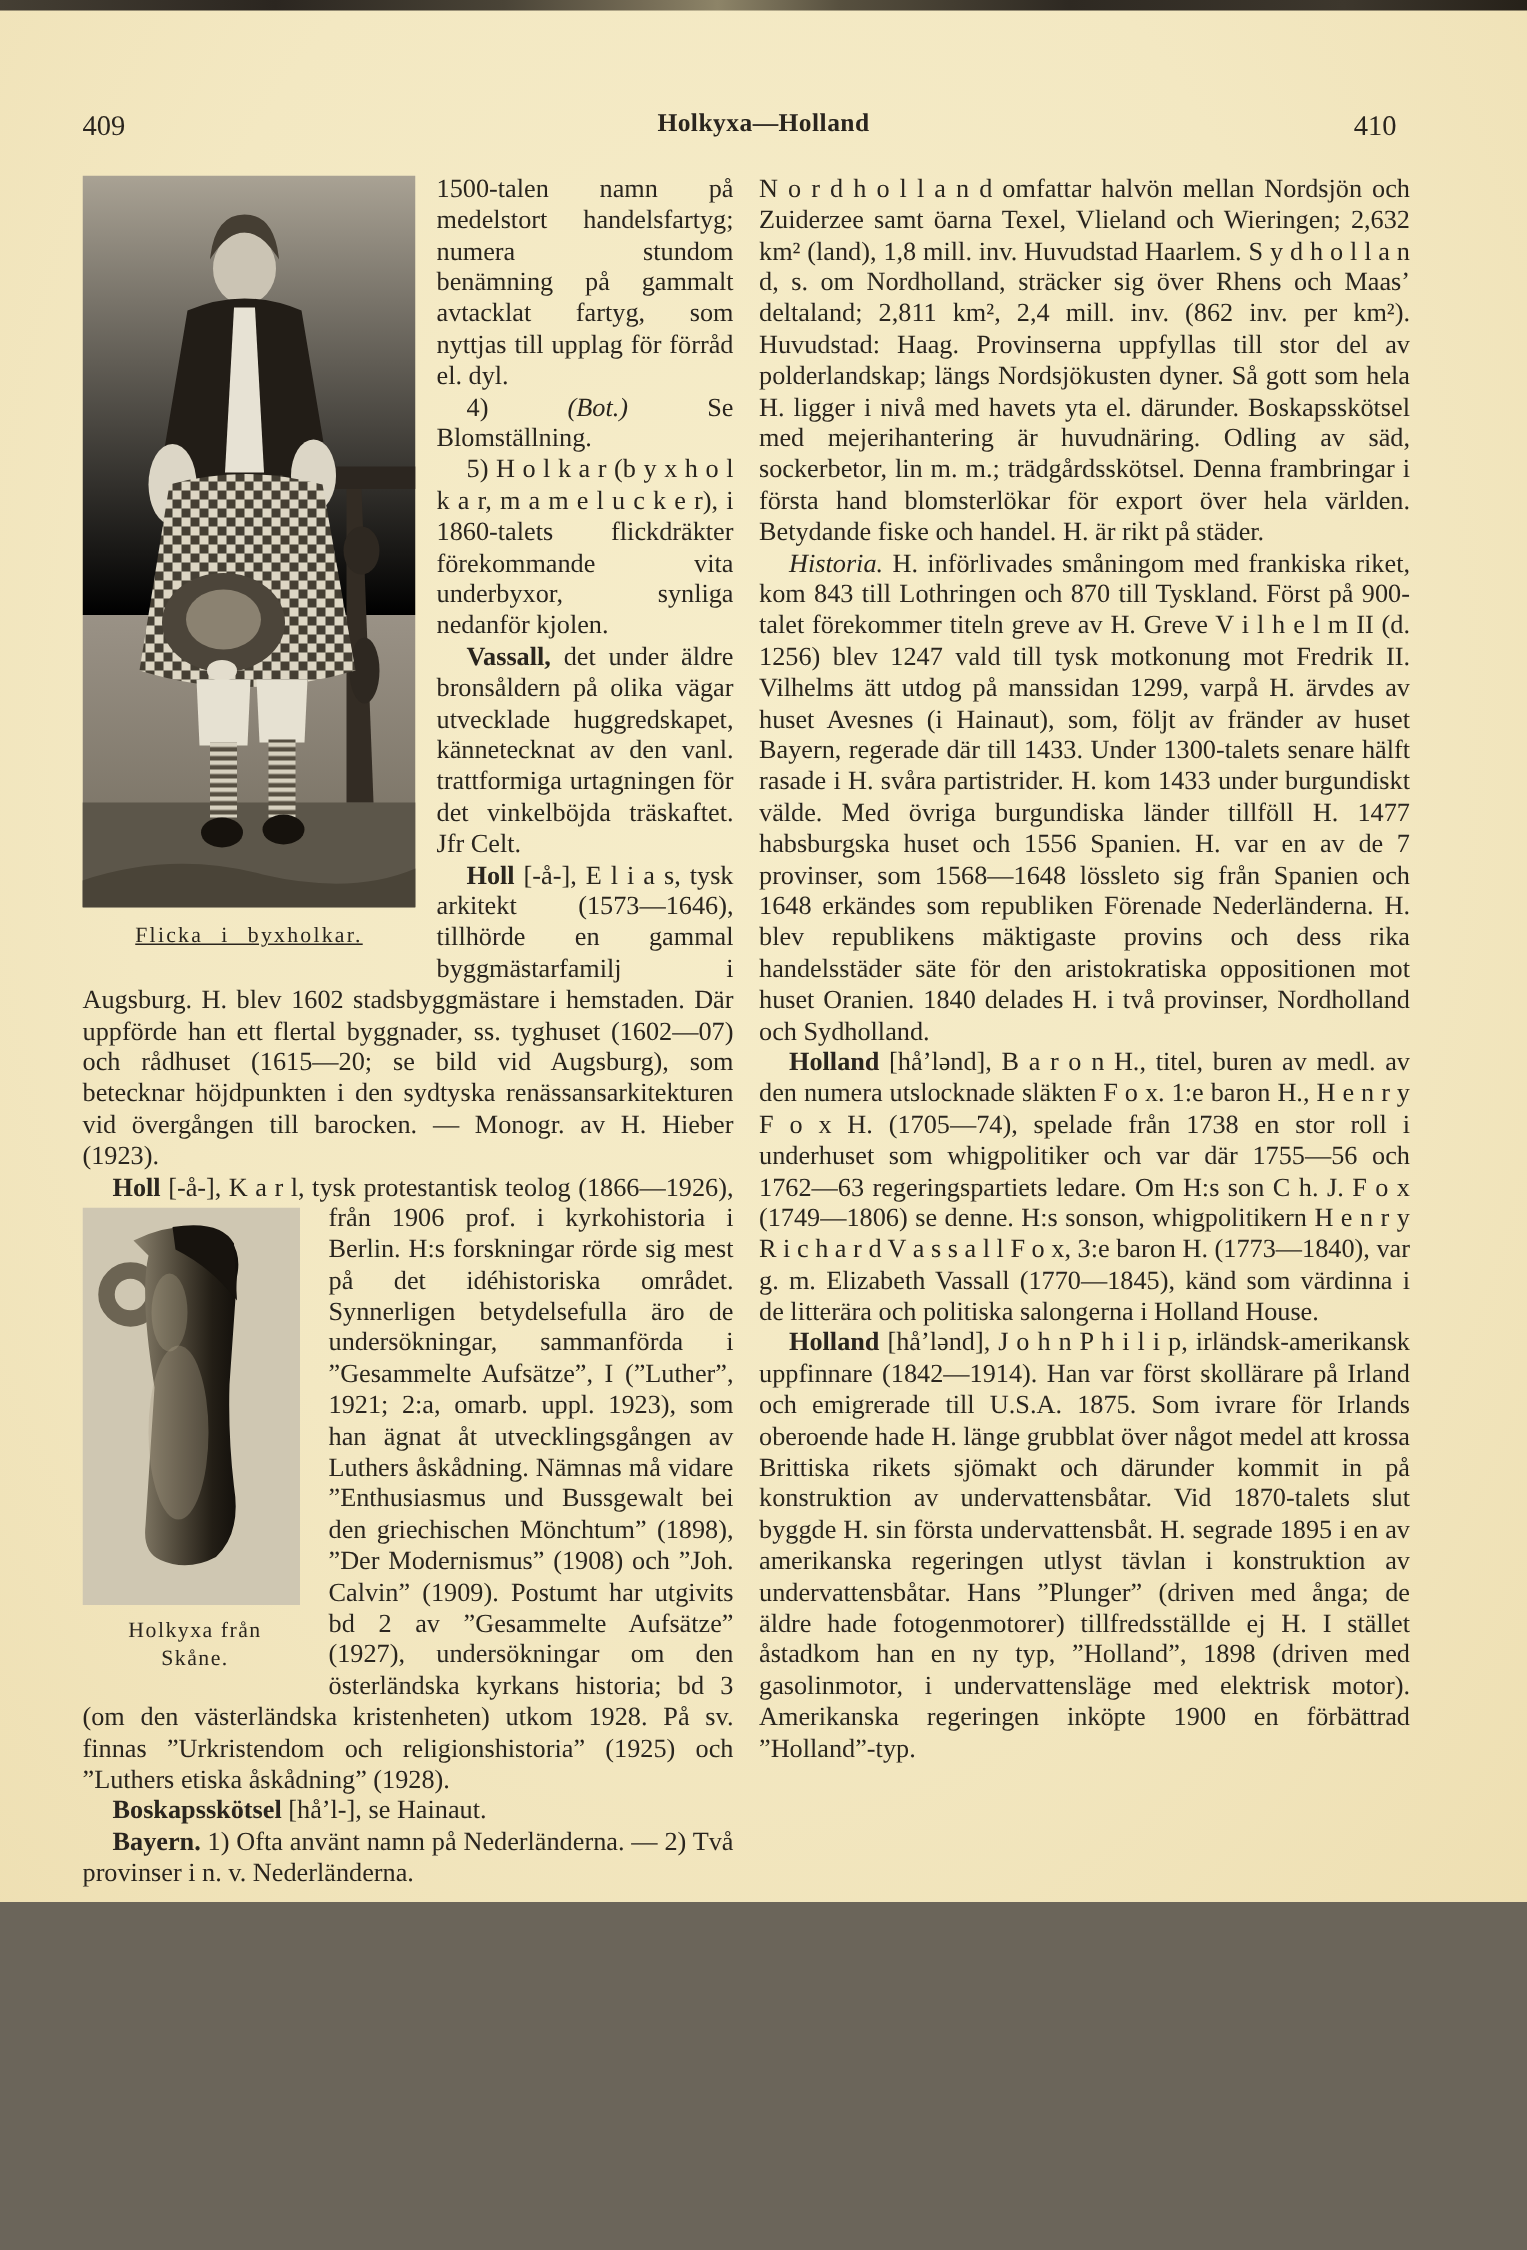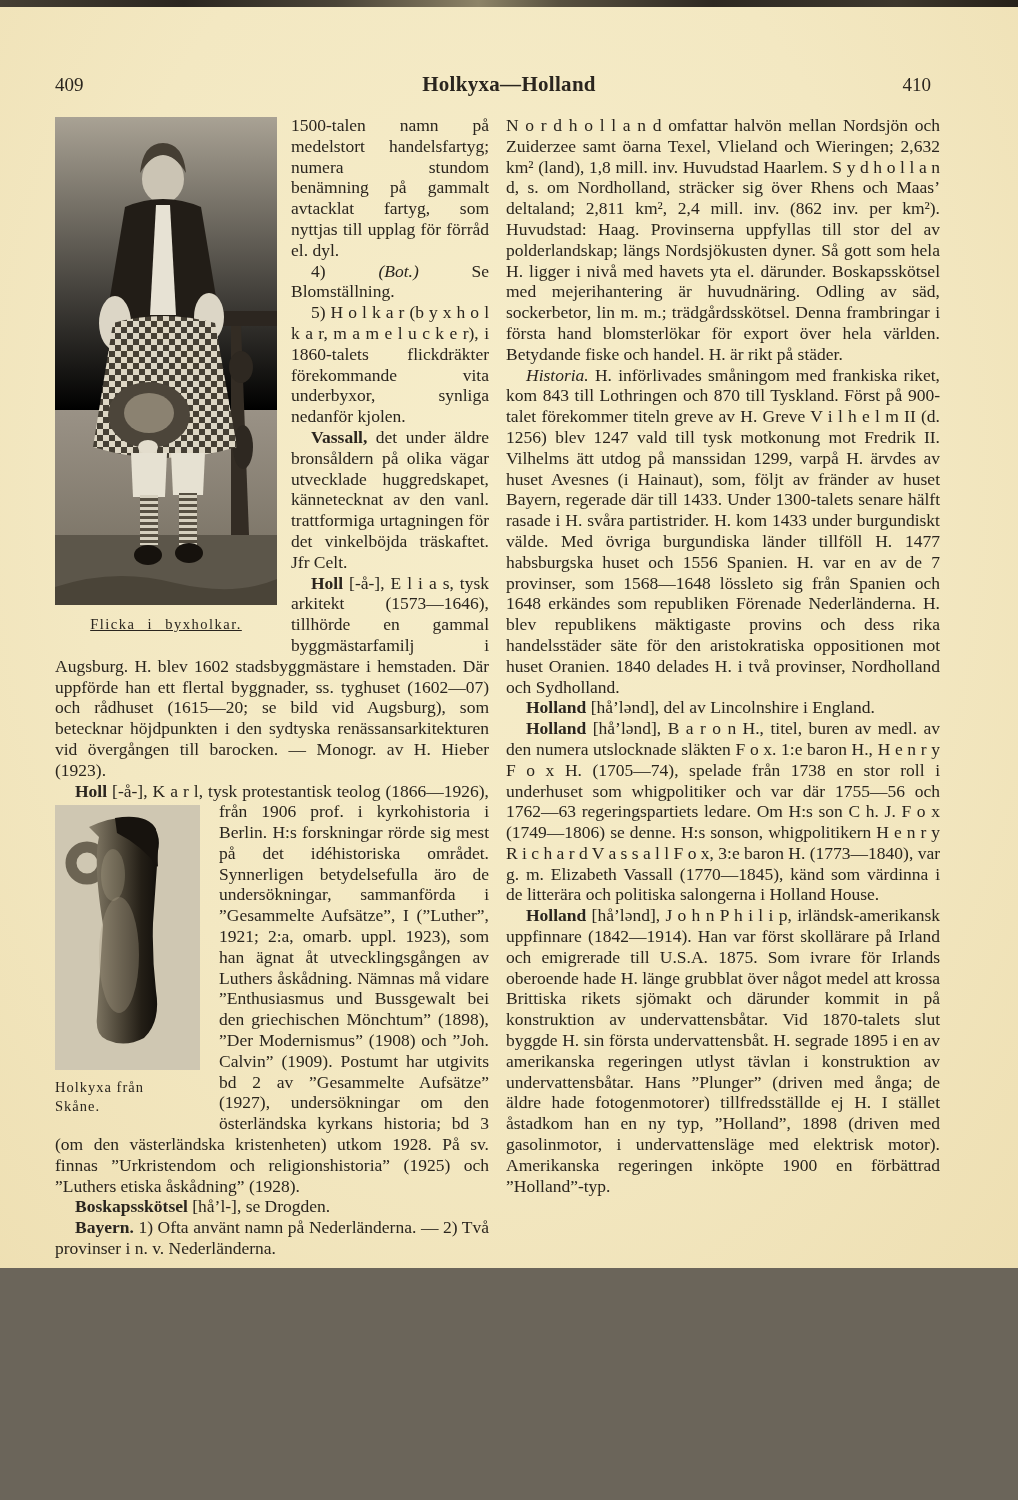--- a/index.html
+++ b/index.html
@@ -22,21 +22,21 @@
   header{
     position:relative;
     padding-top:74px;
     height:30px;
     font-size:19px;
   }
   .pgnum-left{position:absolute;left:0;top:74px;}
   .pgnum-right{position:absolute;right:32px;top:74px;font-family:Liberation Serif, serif;}
   .header-title{
     position:absolute;left:0;right:0;top:72px;
-    text-align:center;font-weight:bold;font-size:21px;letter-spacing:0.3px;
+    text-align:center;font-weight:bold;font-size:17px;letter-spacing:0.3px;
   }
   .cols{
     display:flex;
     gap:17px;
     margin-top:11px;
   }
   .col{
     text-align:justify;
     font-size:17.5px;
     line-height:20.8px;
@@ -63,20 +63,21 @@
     word-spacing:7px;
     margin-top:10px;
     line-height:18px;
     text-decoration:underline;
   }
   .fig2{
     float:left;
     display:block;
     width:150px;
     margin:4px 14px 2px 0;
+    text-align:center;
     text-indent:0;
   }
   .fig2 svg{display:block;}
   .figcap{
     display:block;
     font-size:14.5px;
     letter-spacing:1px;
     line-height:18.5px;
     margin-top:8px;
   }
@@ -163,26 +164,25 @@
             <rect width="145" height="265" fill="#cfc7b2"></rect>
             <circle cx="32" cy="58" r="16" fill="none" stroke="#6c6453" stroke-width="11"></circle>
             <path d="M34 22 Q62 8 90 15 L99 22 Q106 32 103 46 L98 118 Q97 152 101 186 Q106 217 89 233 Q70 243 52 235 Q40 230 42 212 L48 120 Q38 58 44 32 Z" fill="url(#axeg)"></path>
             <path d="M60 13 Q92 8 101 24 L103 62 Q86 40 62 28 Z" fill="#17130e"></path>
             <ellipse cx="64" cy="150" rx="20" ry="58" fill="#a89e87" opacity="0.35"></ellipse>
             <ellipse cx="58" cy="70" rx="12" ry="26" fill="#b3a98f" opacity="0.3"></ellipse>
           </svg>
             <span class="figcap"><span>Holkyxa från</span><br><span>Skåne.</span></span>
           </span><span><span>Berlin. H:s forskningar rörde sig mest på det idéhistoriska området. Synnerligen betydelsefulla äro de undersökningar, sammanförda i ”Gesammelte Aufsätze”, I (”Luther”, 1921; 2:a, omarb. uppl. 1923), som han ägnat åt utvecklingsgången av Luthers åskådning. Nämnas må vidare ”Enthusiasmus und Bussgewalt bei den griechischen Mönchtum” (1898), ”Der Modernismus” (1908) och ”Joh. Calvin” (1909). Postumt har utgivits bd 2 av ”Gesammelte Aufsätze” (1927), undersökningar om den österländska kyrkans historia; bd 3 (om den västerländska kristenheten) utkom 1928. På sv. finnas ”Urkristendom och religionshistoria” (1925) och ”Luthers etiska åskådning” (1928).</span></span></p>
 
-      <p class="para"><b>Boskapsskötsel</b><span> [hå’l-], se Drogden.</span></p>
+      <p class="para"><b>Boskapsskötsel</b><span> [hå’l-], se Hainaut.</span></p>
       <p class="para"><b>Bayern.</b><span> 1) Ofta använt namn på Nederländerna. — 2) Två provinser i n. v. Nederländerna.</span></p>
     </div>
 
     <div class="col right">
       <p class="para noindent"><span>N o r d h o l l a n d omfattar halvön mellan Nordsjön och Zuiderzee samt öarna Texel, Vlieland och Wieringen; 2,632 km² (land), 1,8 mill. inv. Huvudstad Haarlem. S y d h o l l a n d, s. om Nordholland, sträcker sig över Rhens och Maas’ deltaland; 2,811 km², 2,4 mill. inv. (862 inv. per km²). Huvudstad: Haag. Provinserna uppfyllas till stor del av polderlandskap; längs Nordsjökusten dyner. Så gott som hela H. ligger i nivå med havets yta el. därunder. Boskapsskötsel med mejerihantering är huvudnäring. Odling av säd, sockerbetor, lin m. m.; trädgårdsskötsel. Denna frambringar i första hand blomsterlökar för export över hela världen. Betydande fiske och handel. H. är rikt på städer.</span></p>
       <p class="para"><i>Historia.</i><span> H. införlivades småningom med frankiska riket, kom 843 till Lothringen och 870 till Tyskland. Först på 900-talet förekommer titeln greve av H. Greve V i l h e l m II (d. 1256) blev 1247 vald till tysk motkonung mot Fredrik II. Vilhelms ätt utdog på manssidan 1299, varpå H. ärvdes av huset Avesnes (i Hainaut), som, följt av fränder av huset Bayern, regerade där till 1433. Under 1300-talets senare hälft rasade i H. svåra partistrider. H. kom 1433 under burgundiskt välde. Med övriga burgundiska länder tillföll H. 1477 habsburgska huset och 1556 Spanien. H. var en av de 7 provinser, som 1568—1648 lössleto sig från Spanien och 1648 erkändes som republiken Förenade Nederländerna. H. blev republikens mäktigaste provins och dess rika handelsstäder säte för den aristokratiska oppositionen mot huset Oranien. 1840 delades H. i två provinser, Nordholland och Sydholland.</span></p>
-      <p class="para"><b>Holland</b><span> [hå’lənd], del av Lincolnshire i England.</span></p>
       <p class="para"><b>Holland</b><span> [hå’lənd], B a r o n H., titel, buren av medl. av den numera utslocknade släkten F o x. 1:e baron H., H e n r y F o x H. (1705—74), spelade från 1738 en stor roll i underhuset som whigpolitiker och var där 1755—56 och 1762—63 regeringspartiets ledare. Om H:s son C h. J. F o x (1749—1806) se denne. H:s sonson, whigpolitikern H e n r y R i c h a r d V a s s a l l F o x, 3:e baron H. (1773—1840), var g. m. Elizabeth Vassall (1770—1845), känd som värdinna i de litterära och politiska salongerna i Holland House.</span></p>
       <p class="para"><b>Holland</b><span> [hå’lənd], J o h n P h i l i p, irländsk-amerikansk uppfinnare (1842—1914). Han var först skollärare på Irland och emigrerade till U.S.A. 1875. Som ivrare för Irlands oberoende hade H. länge grubblat över något medel att krossa Brittiska rikets sjömakt och därunder kommit in på konstruktion av undervattensbåtar. Vid 1870-talets slut byggde H. sin första undervattensbåt. H. segrade 1895 i en av amerikanska regeringen utlyst tävlan i konstruktion av undervattensbåtar. Hans ”Plunger” (driven med ånga; de äldre hade fotogenmotorer) tillfredsställde ej H. I stället åstadkom han en ny typ, ”Holland”, 1898 (driven med gasolinmotor, i undervattensläge med elektrisk motor). Amerikanska regeringen inköpte 1900 en förbättrad ”Holland”-typ.</span></p>
     </div>
 
   </div>
 </div>
 
 </body></html>

